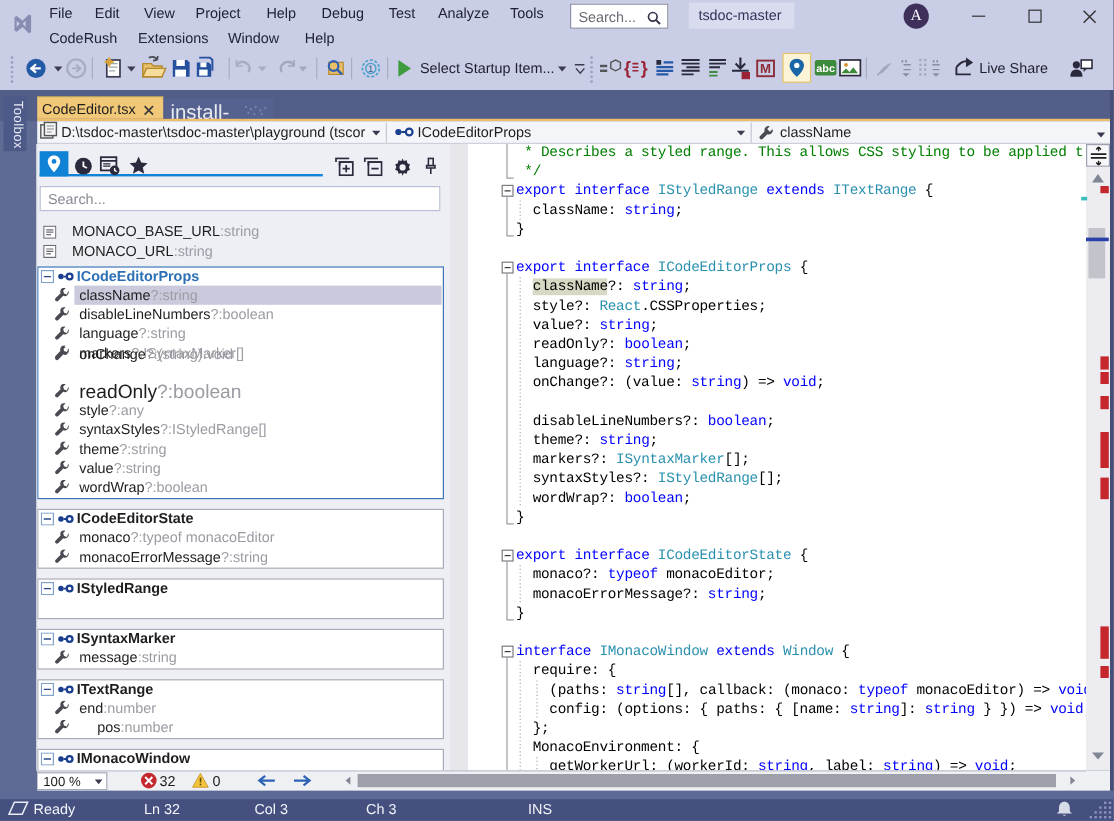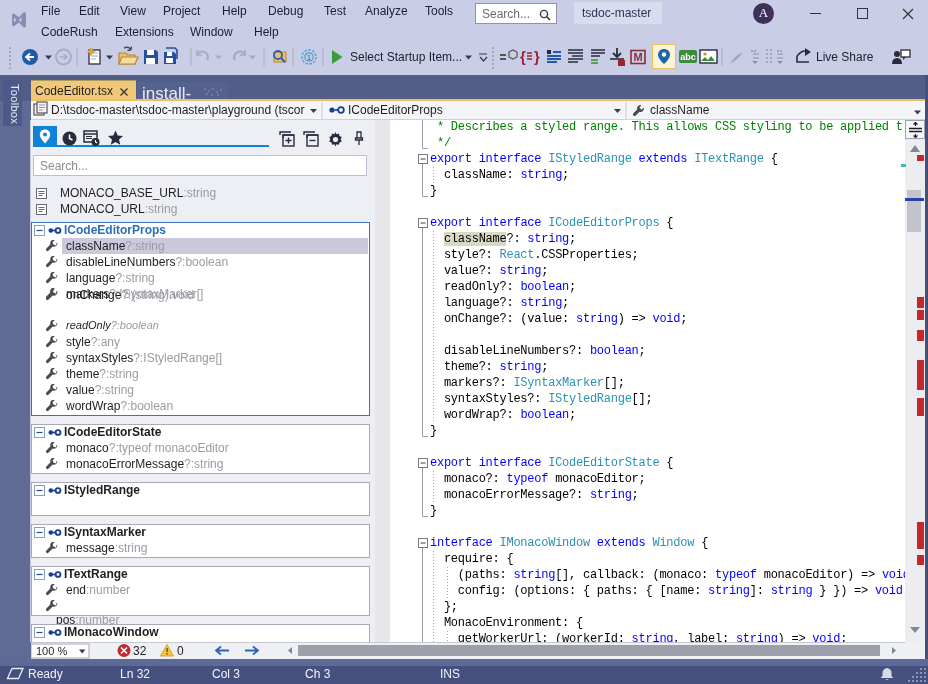--- a/index.html
+++ b/index.html
@@ -453,21 +453,21 @@
 <div class="abs" style="left:0;top:167px;width:376px;height:16px;">
         <svg class="abs" style="left:14px;top:2px;" width="13" height="13" viewBox="0 0 13 13">
           <path d="M12 2.2 a3.3 3.3 0 0 1 -4.3 4.3 L3.6 10.6 a1.55 1.55 0 0 1 -2.2 -2.2 L5.5 4.3 a3.3 3.3 0 0 1 4.3 -4.3 L7.6 2.2 l0.8 2.4 l2.4 0.8 Z" fill="#4a4a52"></path>
         </svg>
         <span class="abs" style="left:35px;top:1px;font-size:12px;color:#1e1e1e;">onChange<span class="gray">?:(string):void</span></span>
       </div>
 <div class="abs" style="left:0;top:198px;width:339px;height:16px;">
         <svg class="abs" style="left:14px;top:2px;" width="13" height="13" viewBox="0 0 13 13">
           <path d="M12 2.2 a3.3 3.3 0 0 1 -4.3 4.3 L3.6 10.6 a1.55 1.55 0 0 1 -2.2 -2.2 L5.5 4.3 a3.3 3.3 0 0 1 4.3 -4.3 L7.6 2.2 l0.8 2.4 l2.4 0.8 Z" fill="#4a4a52"></path>
         </svg>
-        <span class="abs" style="left:35px;top:1px;font-size:11px;color:#1e1e1e;font-style:italic;">readOnly<span class="gray">?:boolean</span></span>
+        <span class="abs" style="left:35px;top:1px;font-size:16px;color:#1e1e1e;">readOnly<span class="gray">?:boolean</span></span>
       </div>
 <div class="abs" style="left:0;top:214px;width:339px;height:16px;">
         <svg class="abs" style="left:14px;top:2px;" width="13" height="13" viewBox="0 0 13 13">
           <path d="M12 2.2 a3.3 3.3 0 0 1 -4.3 4.3 L3.6 10.6 a1.55 1.55 0 0 1 -2.2 -2.2 L5.5 4.3 a3.3 3.3 0 0 1 4.3 -4.3 L7.6 2.2 l0.8 2.4 l2.4 0.8 Z" fill="#4a4a52"></path>
         </svg>
         <span class="abs" style="left:35px;top:1px;font-size:12px;color:#1e1e1e;">style<span class="gray">?:any</span></span>
       </div>
 <div class="abs" style="left:0;top:230px;width:339px;height:16px;">
         <svg class="abs" style="left:14px;top:2px;" width="13" height="13" viewBox="0 0 13 13">
           <path d="M12 2.2 a3.3 3.3 0 0 1 -4.3 4.3 L3.6 10.6 a1.55 1.55 0 0 1 -2.2 -2.2 L5.5 4.3 a3.3 3.3 0 0 1 4.3 -4.3 L7.6 2.2 l0.8 2.4 l2.4 0.8 Z" fill="#4a4a52"></path>
@@ -565,21 +565,21 @@
 <div class="abs" style="left:0;top:462px;width:339px;height:16px;">
         <svg class="abs" style="left:14px;top:2px;" width="13" height="13" viewBox="0 0 13 13">
           <path d="M12 2.2 a3.3 3.3 0 0 1 -4.3 4.3 L3.6 10.6 a1.55 1.55 0 0 1 -2.2 -2.2 L5.5 4.3 a3.3 3.3 0 0 1 4.3 -4.3 L7.6 2.2 l0.8 2.4 l2.4 0.8 Z" fill="#4a4a52"></path>
         </svg>
         <span class="abs" style="left:35px;top:1px;font-size:12px;color:#1e1e1e;">end<span class="gray">:number</span></span>
       </div>
 <div class="abs" style="left:0;top:478px;width:339px;height:16px;">
         <svg class="abs" style="left:14px;top:2px;" width="13" height="13" viewBox="0 0 13 13">
           <path d="M12 2.2 a3.3 3.3 0 0 1 -4.3 4.3 L3.6 10.6 a1.55 1.55 0 0 1 -2.2 -2.2 L5.5 4.3 a3.3 3.3 0 0 1 4.3 -4.3 L7.6 2.2 l0.8 2.4 l2.4 0.8 Z" fill="#4a4a52"></path>
         </svg>
-        <span class="abs" style="left:25px;top:1px;font-size:12px;color:#1e1e1e;margin-top:14px;">pos<span class="gray">:number</span></span>
+        <span class="abs" style="left:50px;top:1px;font-size:12px;color:#1e1e1e;">pos<span class="gray">:number</span></span>
       </div>
 <div class="abs" style="left:0;top:504px;width:339px;height:40px;background:#fff;border:1px solid #A9AAB8;"></div>
 <div class="abs" style="left:0;top:504px;width:339px;height:16px;">
         <svg class="abs" style="left:3px;top:3px;" width="11" height="11" viewBox="0 0 11 11">
           <rect x="0.5" y="0.5" width="10" height="10" fill="#fff" stroke="#7FA0C8"></rect>
           <line x1="2.5" y1="5.5" x2="8.5" y2="5.5" stroke="#2a4a8a" stroke-width="1.2"></line>
         </svg>
         <svg class="abs" style="left:17px;top:2px;" width="14" height="13" viewBox="0 0 14 13">
           <circle cx="2.8" cy="6.5" r="2.3" fill="#1B3F8F"></circle>
           <line x1="5" y1="6.5" x2="8" y2="6.5" stroke="#1B3F8F" stroke-width="1.6"></line>

